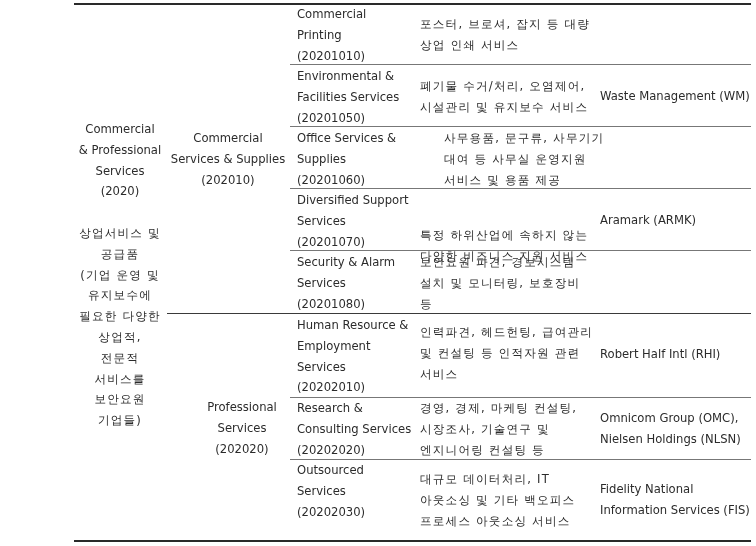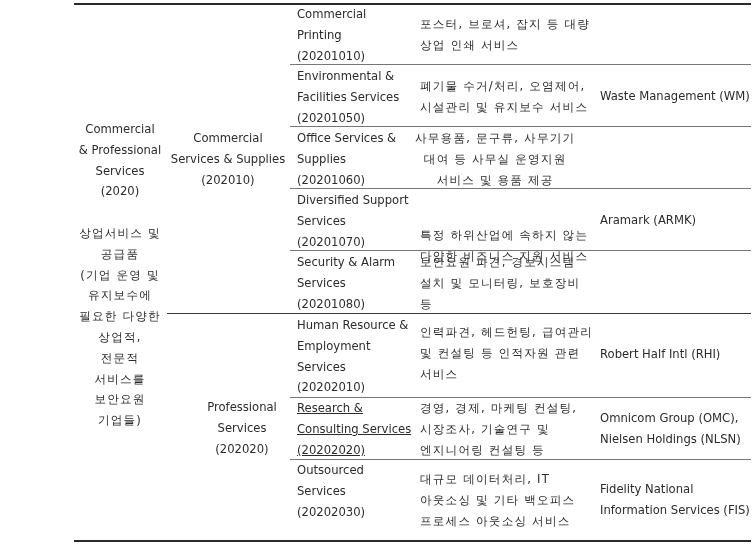--- a/index.html
+++ b/index.html
@@ -78,21 +78,21 @@
   </div>
   <div class="cell" style="left:600px; top:86px;">
     <span class="line">Waste Management (WM)</span>
   </div>
 
   <div class="cell" style="left:297px; top:128px;">
     <span class="line">Office Services &amp;</span>
     <span class="line">Supplies</span>
     <span class="line">(20201060)</span>
   </div>
-  <div class="cell ko" style="left:415px; top:128px;text-align:center;">
+  <div class="cell ko" style="left:444px; top:128px;">
     <span class="line">사무용품, 문구류, 사무기기</span>
     <span class="line">대여 등 사무실 운영지원</span>
     <span class="line">서비스 및 용품 제공</span>
   </div>
 
   <div class="cell" style="left:297px; top:190px;">
     <span class="line">Diversified Support</span>
     <span class="line">Services</span>
     <span class="line">(20201070)</span>
   </div>
@@ -123,21 +123,21 @@
   </div>
   <div class="cell ko" style="left:420px; top:322px;">
     <span class="line">인력파견, 헤드헌팅, 급여관리</span>
     <span class="line">및 컨설팅 등 인적자원 관련</span>
     <span class="line">서비스</span>
   </div>
   <div class="cell" style="left:600px; top:344px;">
     <span class="line">Robert Half Intl (RHI)</span>
   </div>
 
-  <div class="cell" style="left:297px; top:398px;text-decoration:underline;">
+  <div class="cell" style="left:297px; top:398px;">
     <span class="line">Research &amp;</span>
     <span class="line">Consulting Services</span>
     <span class="line">(20202020)</span>
   </div>
   <div class="cell ko" style="left:420px; top:398px;">
     <span class="line">경영, 경제, 마케팅 컨설팅,</span>
     <span class="line">시장조사, 기술연구 및</span>
     <span class="line">엔지니어링 컨설팅 등</span>
   </div>
   <div class="cell" style="left:600px; top:408px;">

